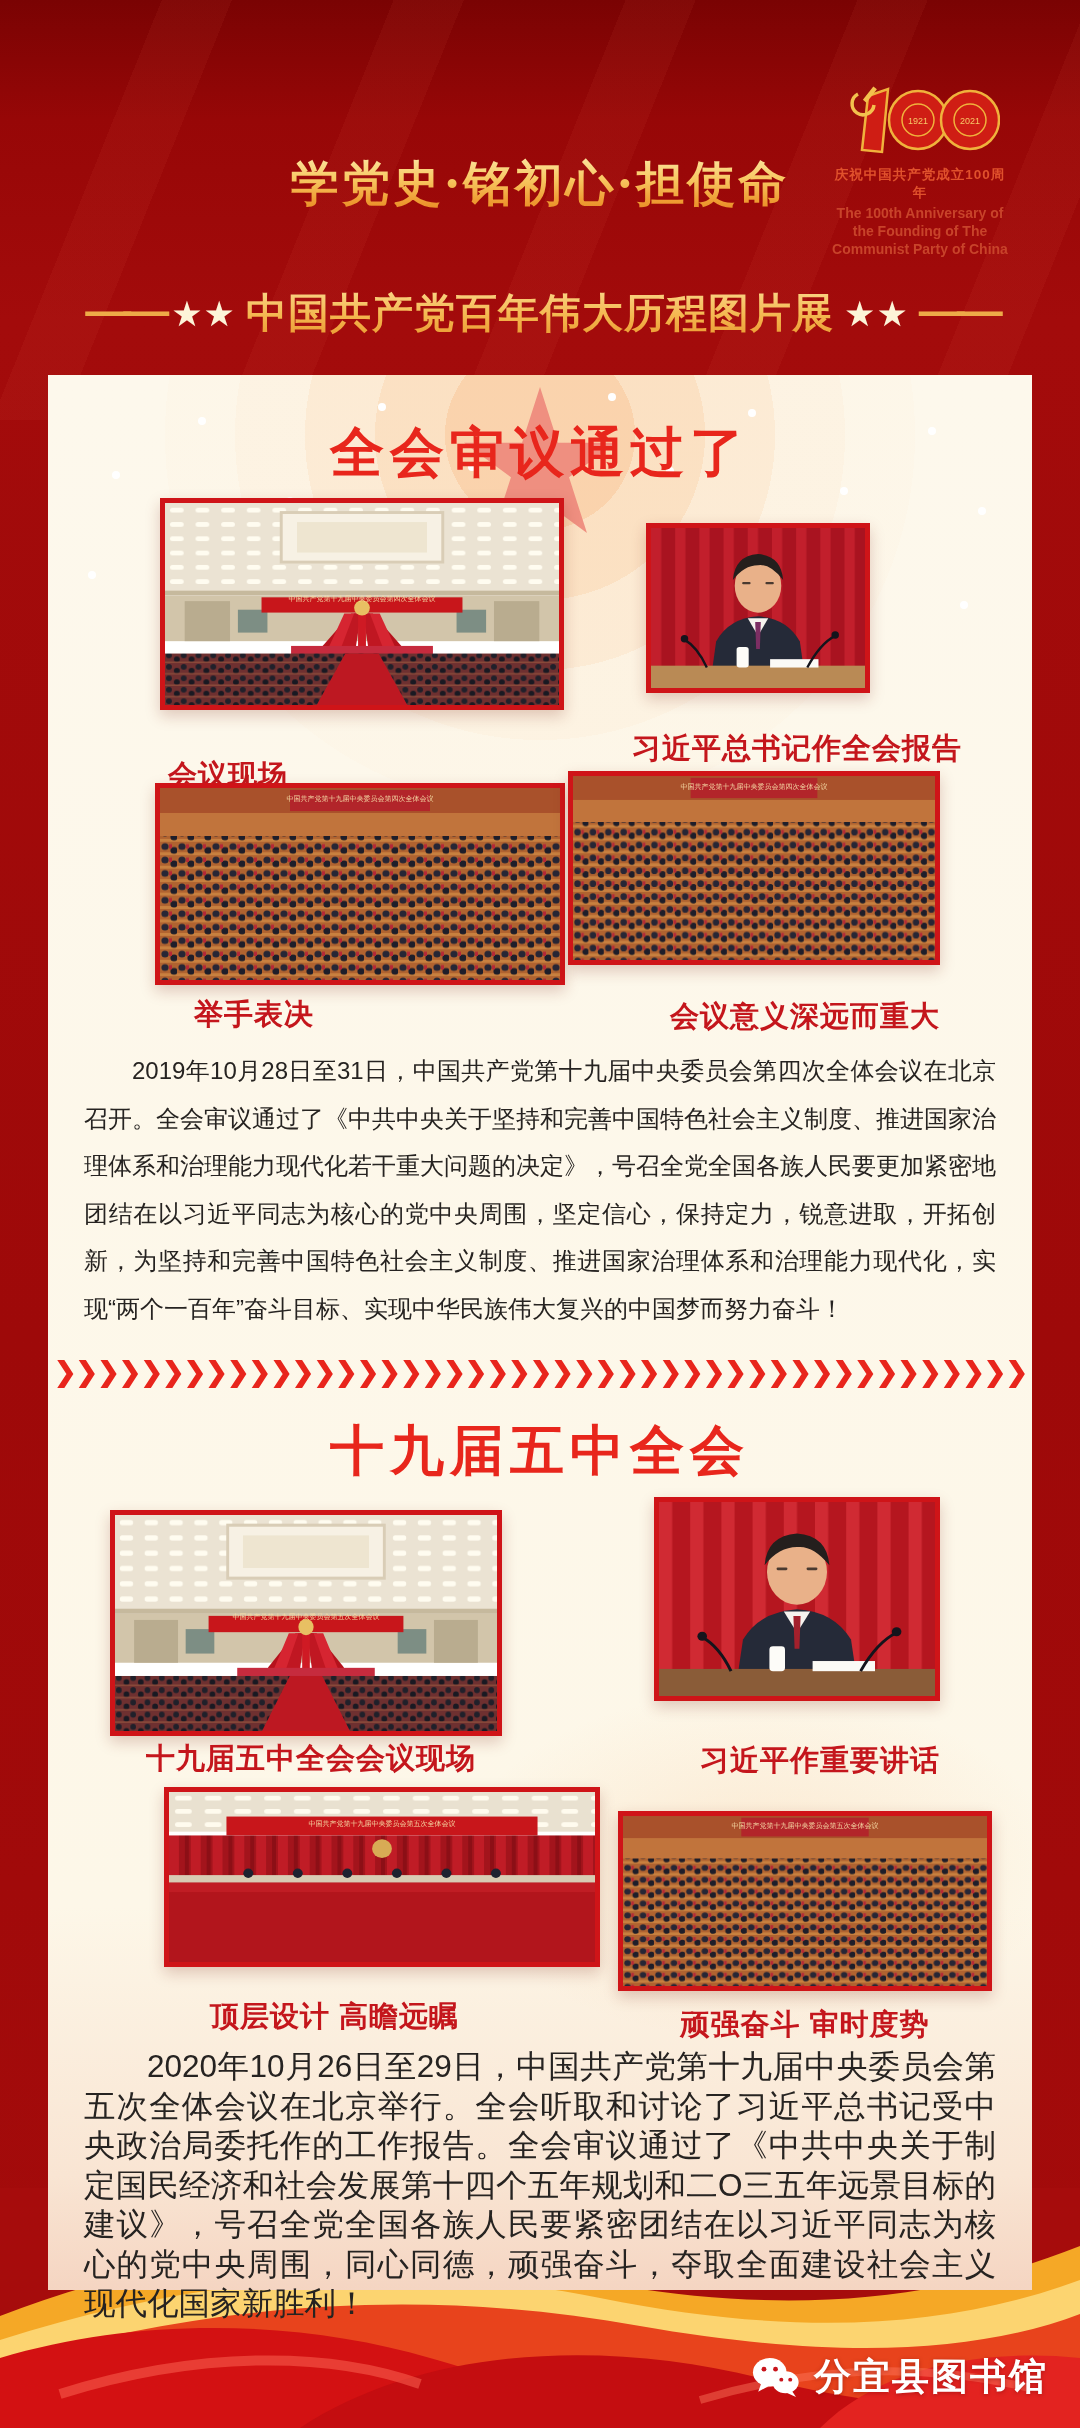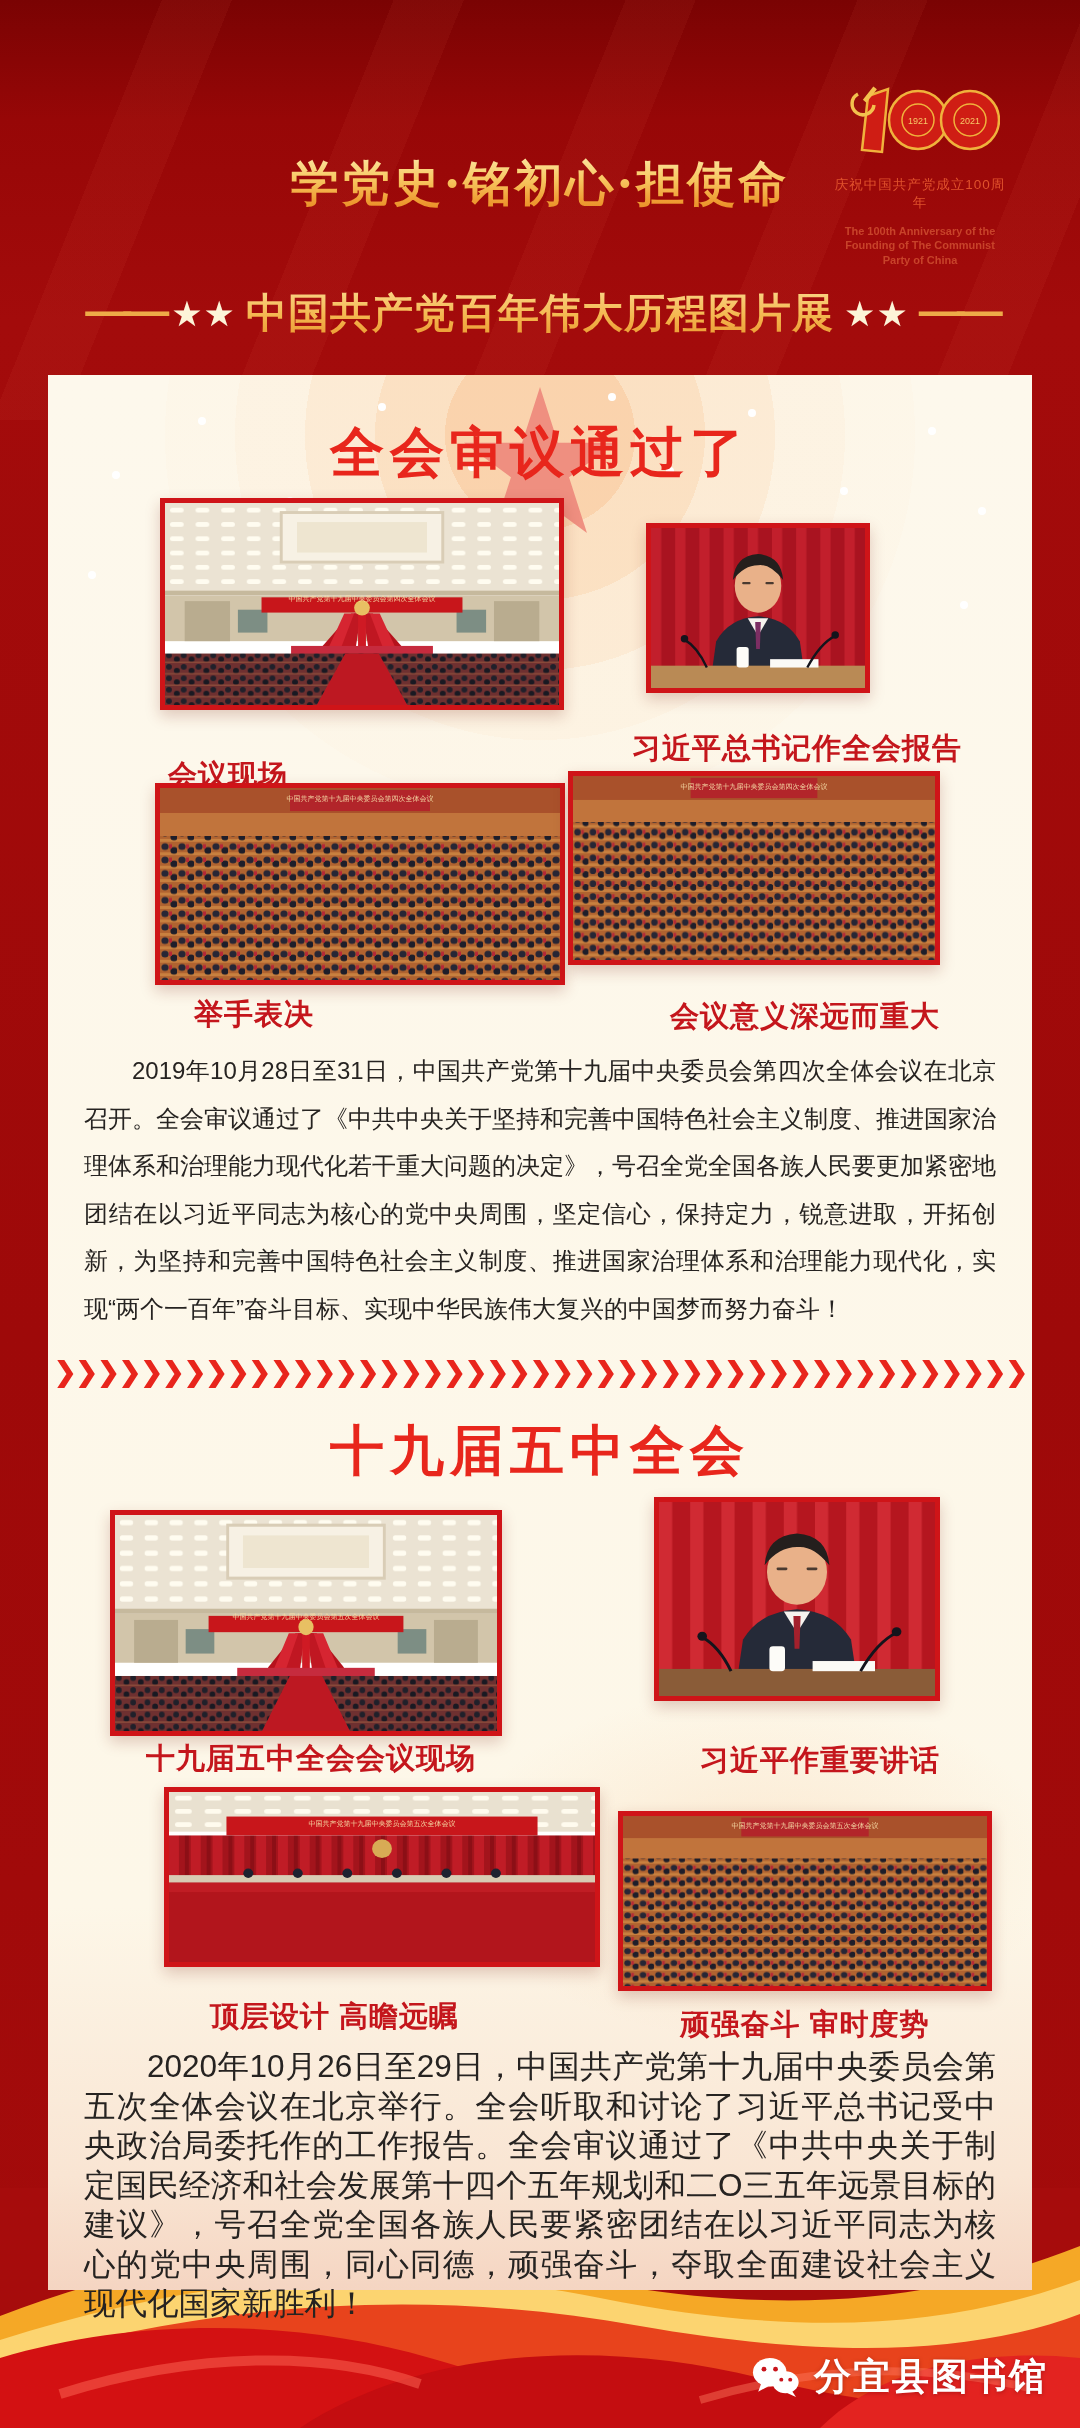--- a/index.html
+++ b/index.html
@@ -7,22 +7,22 @@
     position:relative;width:1080px;height:2428px;overflow:hidden;
     font-family:"Liberation Sans",sans-serif;
     background:linear-gradient(180deg,#7a0303 0%,#970707 120px,#a30b0b 320px,#9e0909 55%,#a40b0b 100%);
   }
   .bg-streaks{position:absolute;left:0;top:0;width:1080px;height:420px;
     background:repeating-linear-gradient(112deg,transparent 0 150px,rgba(255,120,90,.06) 150px 215px);
     pointer-events:none;}
   
   .logo100{position:absolute;top:82px;right:72px;width:176px;text-align:center;z-index:2;}
   .logo100 svg{display:block;margin:0 auto;}
-  .logo-cap-cn{margin-top:20px;font-size:13.5px;font-weight:normal;color:#e0512c;letter-spacing:1px;}
-  .logo-cap-en{margin-top:12px;font-size:11px;line-height:1.3;color:#c8432a;font-weight:bold;}
+  .logo-cap-cn{margin-top:10px;font-size:13.5px;font-weight:bold;color:#e0512c;letter-spacing:1px;}
+  .logo-cap-en{margin-top:2px;font-size:14px;line-height:1.3;color:#c8432a;font-weight:bold;}
   
   .main-title{
     position:absolute;left:0;top:152px;width:1080px;margin:0;text-align:center;
     font-family:"DejaVu Serif",serif;font-weight:bold;font-size:48px;letter-spacing:3px;
     background:linear-gradient(180deg,#fdeaad 0%,#f8c862 42%,#ef9c33 76%,#e2821f 100%);
     -webkit-background-clip:text;background-clip:text;color:transparent;
   }
   .subtitle{
     position:absolute;left:0;top:286px;width:1080px;display:flex;justify-content:center;align-items:center;gap:10px;
   }

